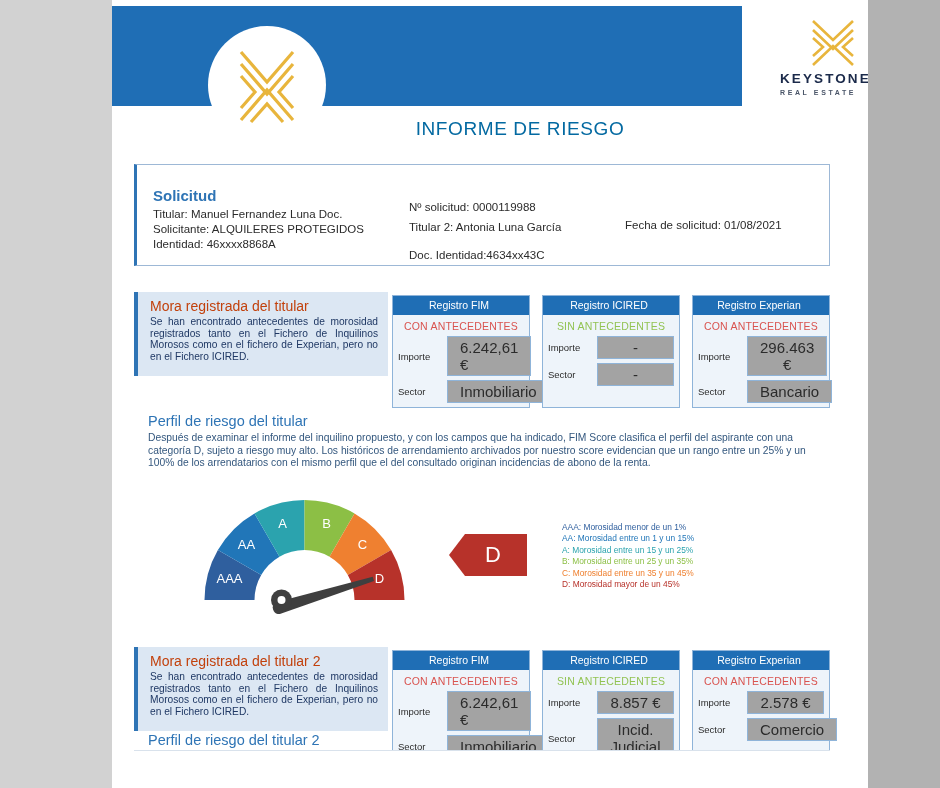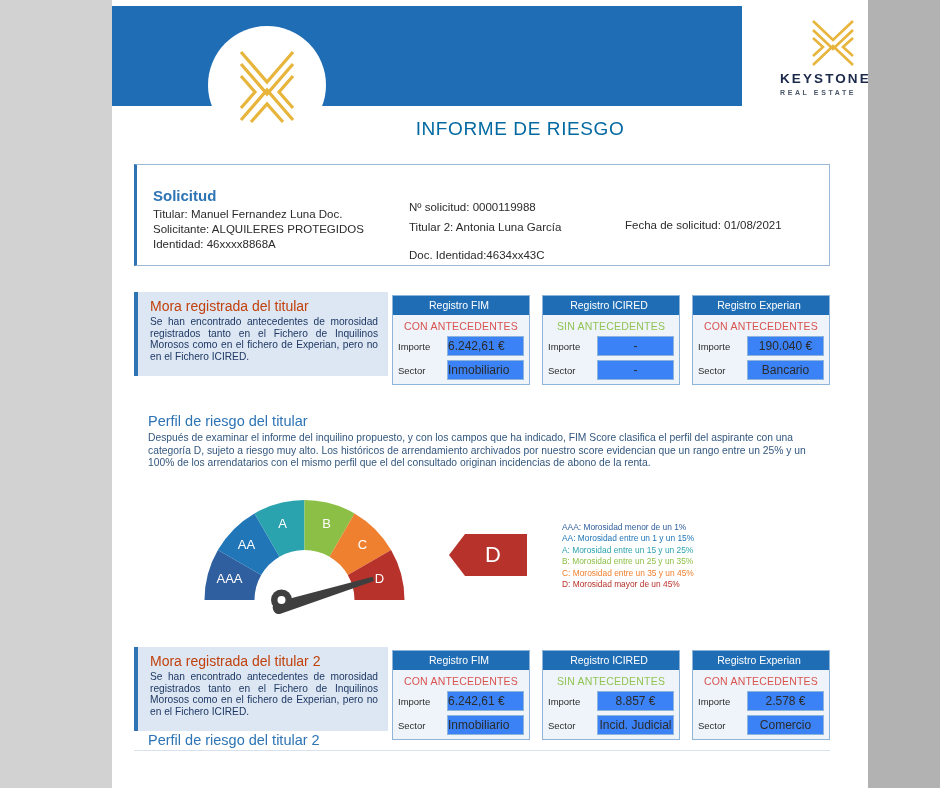--- a/index.html
+++ b/index.html
@@ -190,25 +190,25 @@
     gap: 5px;
   }
   .registro-label {
     font-size: 9.5px;
     color: #2b2b2b;
     width: 44px;
     flex: 0 0 44px;
   }
   .registro-value {
     flex: 1;
-    background: #3b82f6;
+    background: #a3a3a3;
     border: 1px solid #8fb4d9;
-    font-size: 12px;
+    font-size: 15px;
     color: #2b2b2b;
-    padding: 2px 0;
+    padding: 2px 12px;
     min-height: 13px;
     box-sizing: border-box;
     text-align: center;
   }
   .registro-value.left { text-align: left; }
 
   
   .perfil-title {
     position: absolute;
     left: 36px;
@@ -362,21 +362,21 @@
           <span class="registro-label">Sector</span>
           <span class="registro-value">-</span>
         </div>
       </div>
 
       <div class="registro-card">
         <div class="registro-head">Registro Experian</div>
         <div class="registro-status status-con">CON ANTECEDENTES</div>
         <div class="registro-row">
           <span class="registro-label">Importe</span>
-          <span class="registro-value">190.040 €</span>
+          <span class="registro-value">296.463 €</span>
         </div>
         <div class="registro-row">
           <span class="registro-label">Sector</span>
           <span class="registro-value">Bancario</span>
         </div>
       </div>
 
     </div>
   </div>
 

